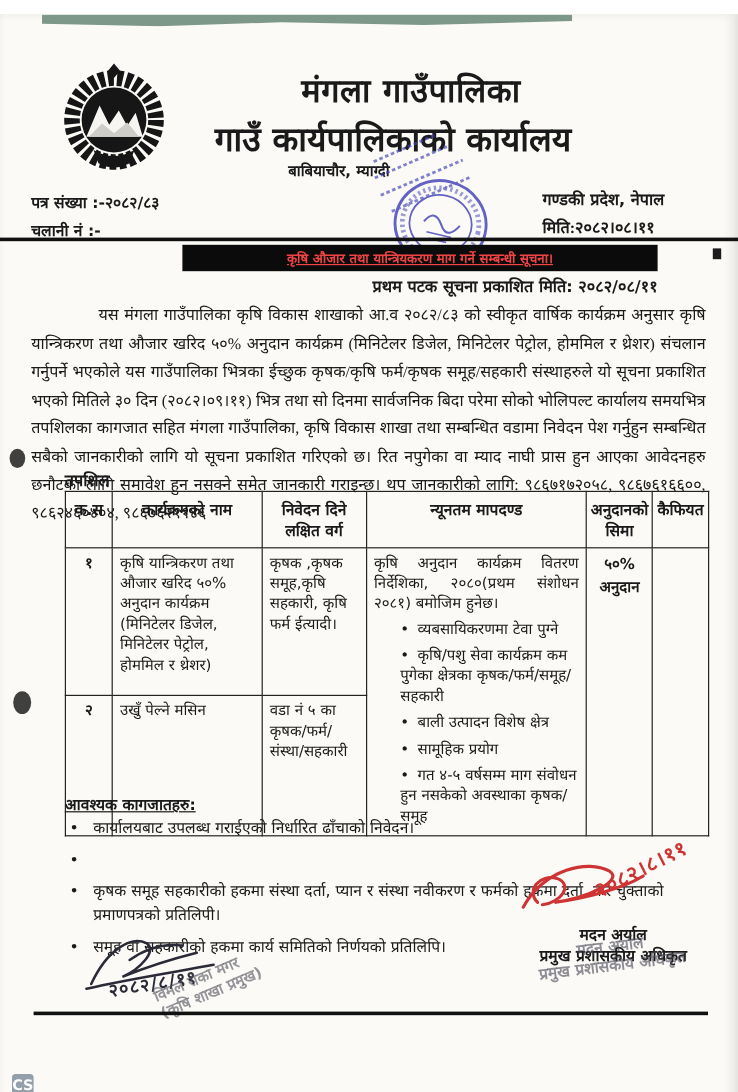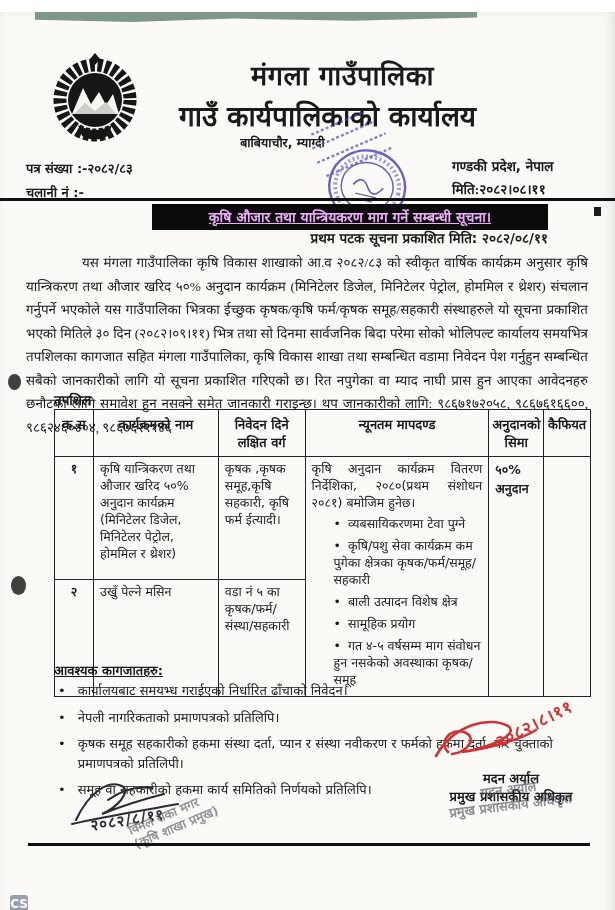--- a/index.html
+++ b/index.html
@@ -22,22 +22,22 @@
   .title1{top:44px;left:70px;right:0;text-align:center;font-size:27px;font-weight:bold;letter-spacing:.5px;}
   .title2{top:84px;left:40px;right:0;text-align:center;font-size:28px;font-weight:bold;}
   .address{top:122px;left:0;right:70px;text-align:center;font-size:12.5px;font-weight:600;padding-left:20px;}
   .stamp-wrap{top:78px;left:292px;width:150px;height:150px;transform:rotate(13deg);opacity:.82;}
   .letter-no{top:147px;left:26px;font-size:13px;font-weight:bold;}
   .dispatch-no{top:171px;left:26px;font-size:13px;font-weight:bold;}
   .province{top:145px;left:452px;font-size:13.5px;font-weight:bold;}
   .date-line{top:168px;left:452px;font-size:13.5px;font-weight:bold;font-family:Liberation Serif, serif;}
   .header-rule{top:186px;left:0;width:615px;height:3px;background:#111;}
   
-  .subject-box{top:192px;left:152px;width:396px;background:#0b0b0b;color:#f0abfc;
-    text-align:center;font-size:14px;font-weight:600;padding:3px 0 4px 0;}
+  .subject-box{top:192px;left:152px;width:396px;background:#0b0b0b;color:#ef4444;
+    text-align:center;font-size:11px;font-weight:600;padding:3px 0 4px 0;}
   .subject-box span{text-decoration:underline;}
   .published{top:217px;left:0;width:548px;text-align:right;font-size:13.5px;font-weight:600;}
   
   .body-text{top:239px;left:26px;width:562px;font-size:13.4px;line-height:23.5px;
     text-align:justify;text-indent:56px;font-family:Liberation Serif, serif;}
   .tapasil{top:379px;left:54px;font-size:13.5px;font-weight:600;}
   
   table.notice{position:absolute;top:397px;left:54px;width:537px;border-collapse:collapse;
     font-size:12.5px;background:transparent;}
   table.notice th,table.notice td{border:1.6px solid #232323;padding:3px 6px;vertical-align:top;}
@@ -48,21 +48,21 @@
   .col-crit{width:190px;}
   .col-grant{width:48px;}
   .col-rem{width:40px;}
   .row1 td{height:102px;}
   .row2 td{height:96px;}
   td.sn-cell{text-align:center;font-weight:600;}
   .crit-intro{margin:0 0 4px 0;text-align:justify;}
   ul.crit-list{margin:2px 0 0 0;padding-left:22px;list-style:none;}
   ul.crit-list li{margin-bottom:5px;line-height:17px;}
   ul.crit-list li::before{content:"•";margin-right:7px;}
-  td.grant-cell{padding-top:58px;font-weight:600;line-height:19px;}
+  td.grant-cell{text-align:center;padding-top:58px;font-weight:600;line-height:19px;}
   
   .docs-heading{top:649px;left:54px;font-size:13px;font-weight:bold;text-decoration:underline;}
   .docs-list{top:669px;left:58px;width:524px;font-size:13px;}
   .docs-list .doc-item{display:flex;margin-bottom:7px;line-height:19.5px;}
   .docs-list .doc-item .b{margin-right:12px;}
   
   .sig-left-svg{top:762px;left:66px;}
   .left-date{top:797px;left:90px;transform:rotate(-9deg);font-size:15px;font-weight:bold;color:#2b2b38;letter-spacing:1px;}
   .left-stamp{top:793px;left:128px;transform:rotate(-23deg);color:rgba(80,80,92,.6);
     font-size:12.5px;font-weight:bold;line-height:15px;white-space:nowrap;}
@@ -173,25 +173,24 @@
       <td>उखुँ पेल्ने मसिन</td>
       <td>वडा नं ५ का कृषक/फर्म/संस्था/सहकारी</td>
     </tr>
   </tbody>
     </table>
 
   <div class="abs docs-heading">आवश्यक कागजातहरु:</div>
   <div class="abs docs-list">
     <div class="doc-item">
         <span class="b">•</span>
-        <span>कार्यालयबाट समयभ्ध गराईएको निर्धारित ढाँचाको निवेदन।</span>
-      </div>
-    <div class="doc-item">
-        <span class="b">•</span>
-        <span>नेपली नागरिकताको प्रमाणपत्रको प्रतिलिपि।</span>
+        <span>कार्यालयबाट उपलब्ध गराईएको निर्धारित ढाँचाको निवेदन।</span>
+      </div>
+    <div class="doc-item">
+        <span class="b">•</span>
       </div>
     <div class="doc-item">
         <span class="b">•</span>
         <span>कृषक समूह सहकारीको हकमा संस्था दर्ता, प्यान र संस्था नवीकरण र फर्मको हकमा दर्ता, कर चुक्ताको प्रमाणपत्रको प्रतिलिपी।</span>
       </div>
     <div class="doc-item">
         <span class="b">•</span>
         <span>समूह वा सहकारीको हकमा कार्य समितिको निर्णयको प्रतिलिपि।</span>
       </div>
   </div>

